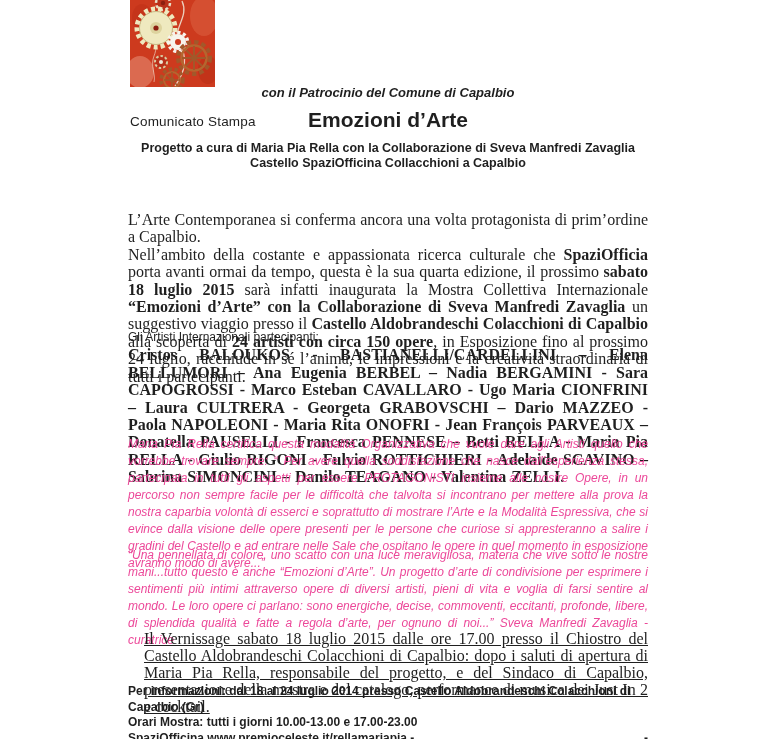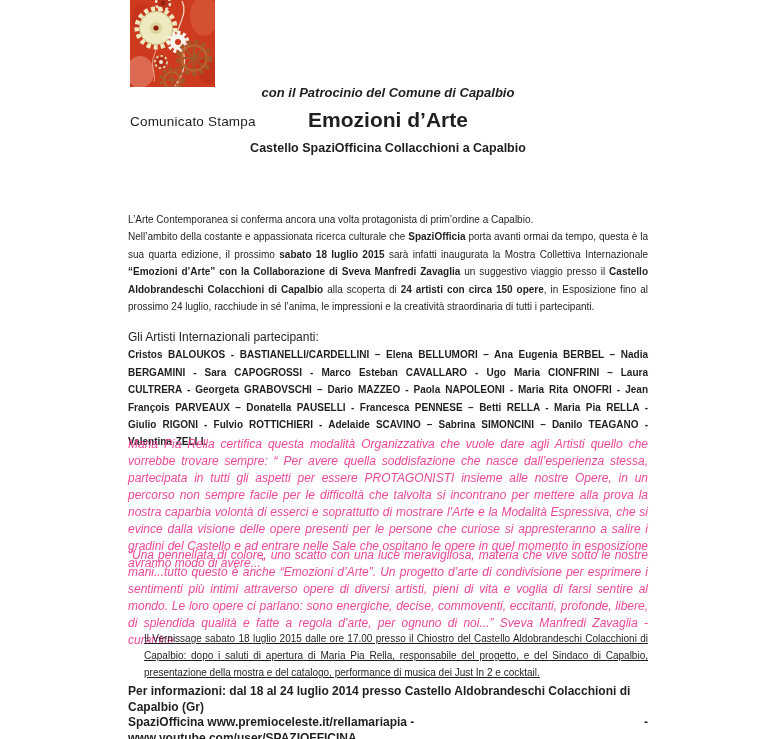--- a/index.html
+++ b/index.html
@@ -26,21 +26,21 @@
     position: absolute; left: 2px; top: 8px;
     font-size: 13.5px; font-weight: 400; letter-spacing: .2px;
   }
   .main-title {
     text-align: center; font-size: 21px; font-weight: 700; padding-top: 2px;
   }
 
   .subtitle-block { top: 141px; text-align: center; }
   .subtitle-line { font-size: 12.5px; font-weight: 700; line-height: 15px; }
 
-  .para { font-size: 10px; line-height: 17.4px; text-align: justify; }
+  .para { font-size: 16px; line-height: 17.4px; text-align: justify; font-family: Liberation Serif, serif; }
 
   .intro-block { top: 211px; }
 
   .artists-block { top: 329px; }
   .artists-heading { font-size: 12px; line-height: 17.4px; font-weight: 400; text-align: left; }
   .artists-list { font-weight: 700; word-spacing: 1px; }
 
   .quote-para {
     font-style: italic; color: #ec4899;
     font-size: 12px; line-height: 17px; text-align: justify;
@@ -107,20 +107,21 @@
   </div>
 
   <div class="content-col title-row">
     <span class="comunicato">Comunicato Stampa</span>
     <div class="main-title">Emozioni d’Arte</div>
   </div>
 
   <div class="content-col patrocinio">con il Patrocinio del Comune di Capalbio</div>
 
   <div class="content-col subtitle-block">
+    <div class="subtitle-line">Progetto a cura di Maria Pia Rella con la Collaborazione di Sveva Manfredi Zavaglia</div>
     <div class="subtitle-line">Castello SpaziOfficina Collacchioni a Capalbio</div>
   </div>
 
   <div class="content-col intro-block para">
     <span>L’Arte Contemporanea si conferma ancora una volta protagonista di prim’ordine a Capalbio.</span><br>
     <span><span>Nell’ambito della costante e appassionata ricerca culturale che </span><span style="font-weight: 700;">SpaziOfficia</span><span> porta avanti ormai da tempo, questa è la sua quarta edizione, il prossimo </span><span style="font-weight: 700;">sabato 18 luglio 2015</span><span> sarà infatti inaugurata la Mostra Collettiva Internazionale </span><span style="font-weight: 700;">“Emozioni d’Arte” con la Collaborazione di Sveva Manfredi Zavaglia</span><span> un suggestivo viaggio presso il </span><span style="font-weight: 700;">Castello Aldobrandeschi Colacchioni di Capalbio</span><span> alla scoperta di </span><span style="font-weight: 700;">24 artisti con circa 150 opere</span><span>, in Esposizione fino al prossimo 24 luglio, racchiude in sé l’anima, le impressioni e la creatività straordinaria di tutti i partecipanti.</span></span>
   </div>
 
   <div class="content-col artists-block">
     <div class="artists-heading">Gli Artisti Internazionali partecipanti:</div>
@@ -130,20 +131,21 @@
   <div class="content-col organizer-block quote-para">Maria Pia Rella certifica questa modalità Organizzativa che vuole dare agli Artisti quello che vorrebbe trovare sempre: “ Per avere quella soddisfazione che nasce dall’esperienza stessa, partecipata in tutti gli aspetti per essere PROTAGONISTI insieme alle nostre Opere, in un percorso non sempre facile per le difficoltà  che talvolta si incontrano per mettere alla prova la nostra caparbia volontà di esserci e soprattutto di mostrare l’Arte e  la Modalità Espressiva, che si evince dalla visione delle opere presenti per le persone che curiose si appresteranno a salire i gradini del Castello e ad entrare nelle Sale che ospitano le opere in quel momento in esposizione avranno modo di avere...”</div>
 
   <div class="content-col curator-block quote-para">“Una pennellata di colore, uno scatto con una luce meravigliosa, materia che vive sotto le nostre mani...tutto questo è anche “Emozioni d’Arte”. Un progetto d’arte di condivisione per esprimere i sentimenti più intimi attraverso opere di diversi artisti, pieni di vita e voglia di farsi sentire al mondo. Le loro opere ci parlano: sono energiche, decise, commoventi, eccitanti, profonde, libere, di splendida qualità e fatte a regola d’arte, per ognuno di noi...”  Sveva Manfredi Zavaglia - curatrice</div>
 
   <div class="content-col vernissage-block">
     <div class="para">Il Vernissage sabato 18 luglio 2015 dalle ore 17.00 presso il Chiostro del Castello Aldobrandeschi Colacchioni di Capalbio: dopo i saluti di apertura di Maria Pia Rella, responsabile del progetto, e del Sindaco di Capalbio, presentazione della mostra e del catalogo, performance di musica dei Just In 2 e cocktail.</div>
   </div>
 
   <div class="content-col footer-block">
     <div>Per informazioni: dal 18 al 24 luglio 2014 presso Castello Aldobrandeschi Colacchioni di Capalbio (Gr)</div>
+    <div>Orari Mostra: tutti i giorni 10.00-13.00 e 17.00-23.00</div>
     <div class="footer-web-row">
       <span>SpaziOfficina  www.premioceleste.it/rellamariapia - www.youtube.com/user/SPAZIOFFICINA</span>
       <span>-</span>
     </div>
 
   </div>
 
 </div>
 
 </body></html>

